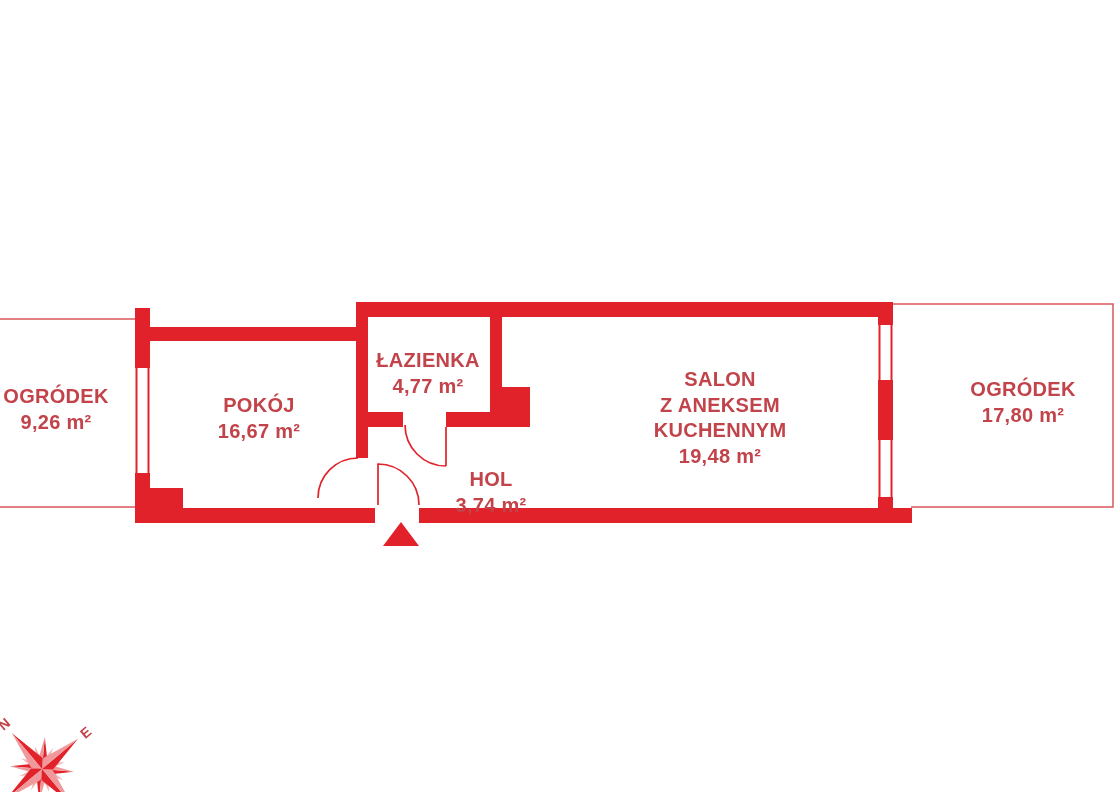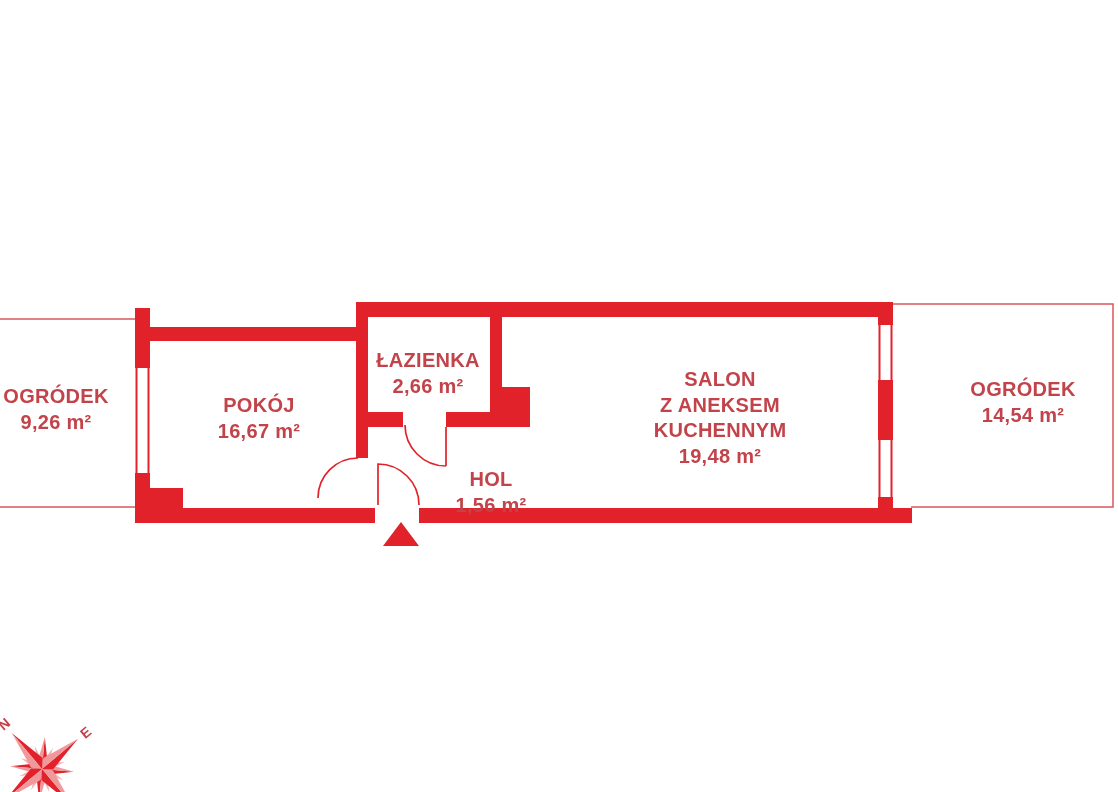--- a/index.html
+++ b/index.html
@@ -164,33 +164,33 @@
     <div>9,26 m²</div>
   </div>
 
   <div class="room-label" style="left:259px; top:419px">
     <div>POKÓJ</div>
     <div>16,67 m²</div>
   </div>
 
   <div class="room-label" style="left:428px; top:374px">
     <div>ŁAZIENKA</div>
-    <div>2,66 m²</div>
+    <div>4,77 m²</div>
   </div>
 
   <div class="room-label" style="left:491px; top:493px">
     <div>HOL</div>
-    <div>1,56 m²</div>
+    <div>3,74 m²</div>
   </div>
 
   <div class="room-label" style="left:720px; top:418px">
     <div>SALON</div>
     <div>Z ANEKSEM</div>
     <div>KUCHENNYM</div>
     <div>19,48 m²</div>
   </div>
 
   <div class="room-label" style="left:1023px; top:403px">
     <div>OGRÓDEK</div>
-    <div>14,54 m²</div>
+    <div>17,80 m²</div>
   </div>
 
 </div>
 
 </body></html>

